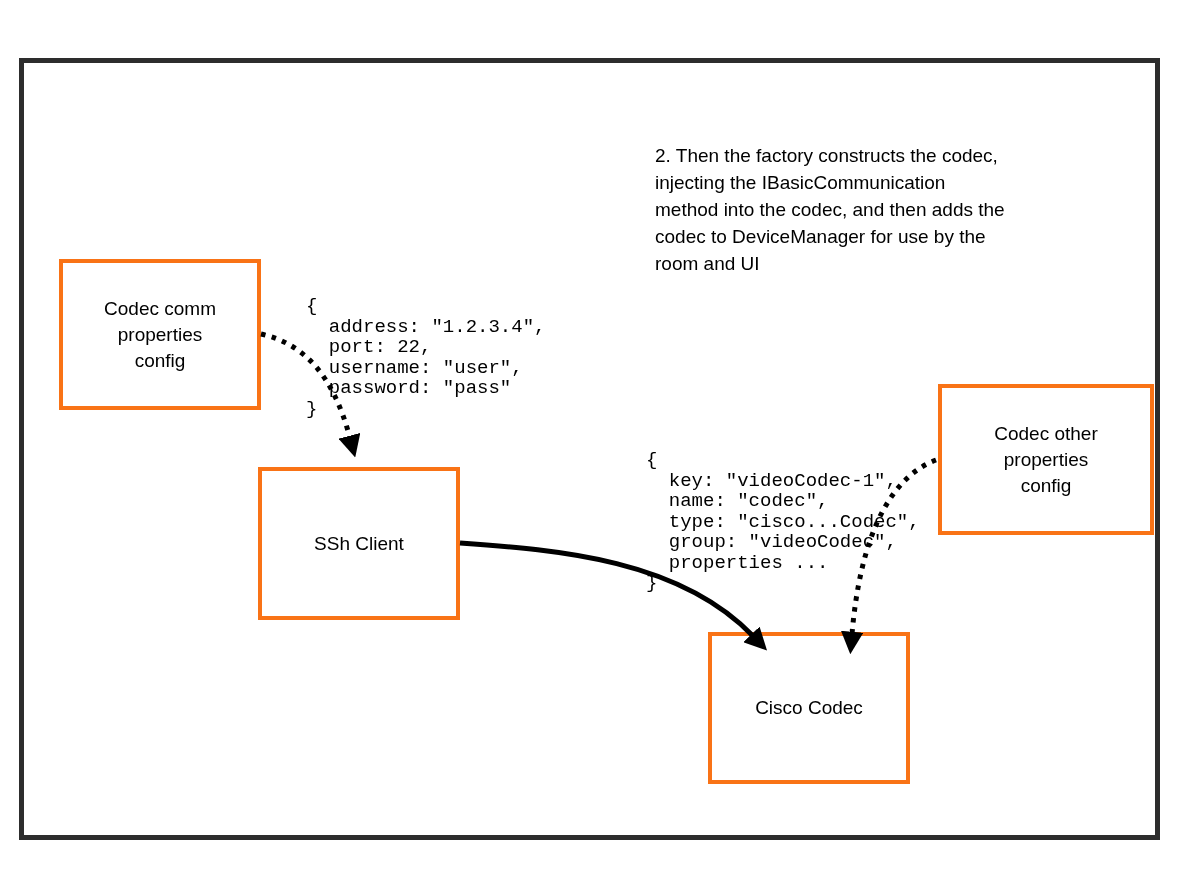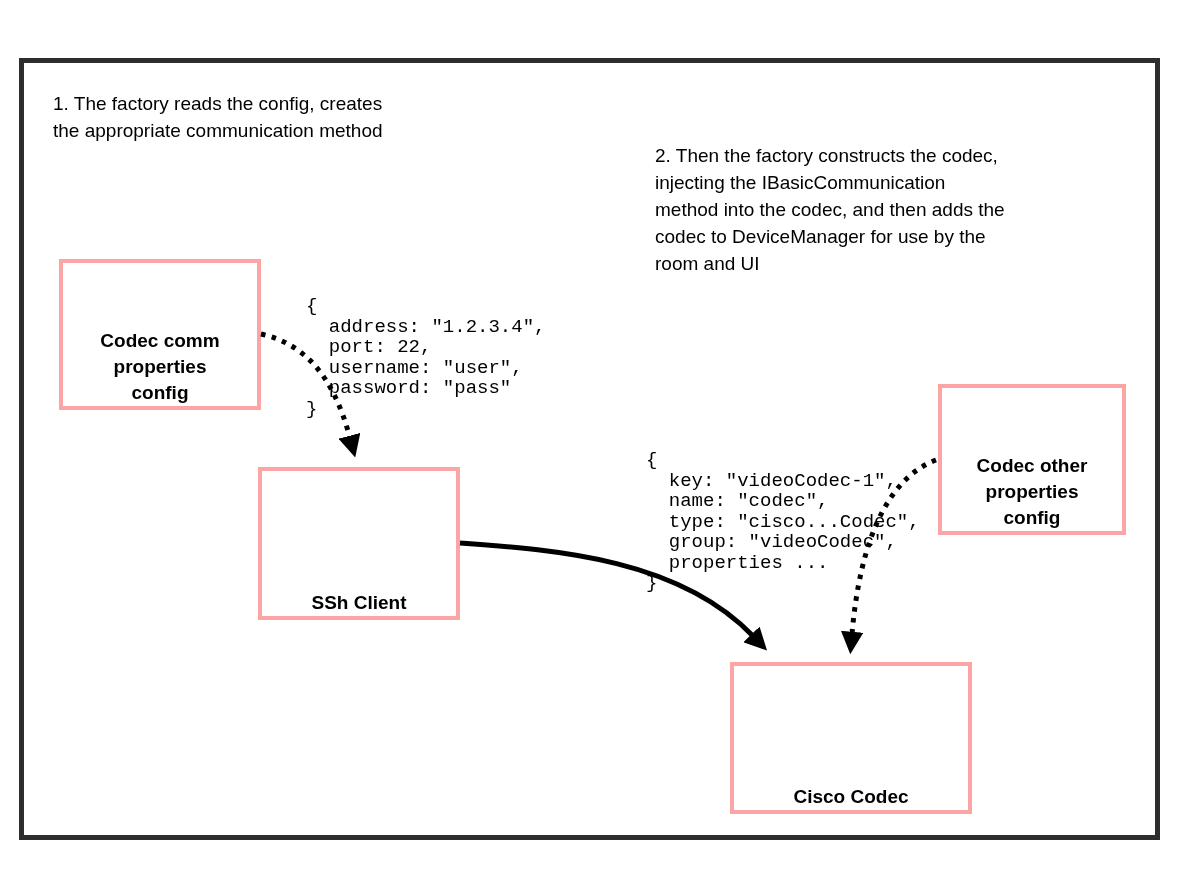--- a/index.html
+++ b/index.html
@@ -22,27 +22,26 @@
   }
   .note {
     position: absolute;
     white-space: pre-line;
     font-size: 19px;
     line-height: 27px;
     color: #000000;
   }
   .dbox {
     position: absolute;
-    border: 4px solid #fca5a5;
+    border: 4px solid #f97316;
     box-sizing: border-box;
     background: #ffffff;
     display: flex;
-    align-items: flex-end;
+    align-items: center;
     justify-content: center;
-    font-weight: bold;
   }
   .dbox .label {
     text-align: center;
     white-space: pre-line;
     font-size: 19px;
     line-height: 26px;
   }
   .code {
     position: absolute;
     margin: 0;
@@ -59,47 +58,45 @@
     pointer-events: none;
   }
 </style>
 </head>
 <body>
 
 <div class="canvas">
 
   <div class="frame"></div>
 
-  <div class="note" style="left:53px; top:90px; width:480px;">1. The factory reads the config, creates
-the appropriate communication method</div>
 
   <div class="note" style="left:655px; top:95px; width:480px;margin-top:47px;">2. Then the factory constructs the codec,
 injecting the IBasicCommunication
 method into the codec, and then adds the
 codec to DeviceManager for use by the
 room and UI</div>
 
 
   <div class="dbox" style="left:59px; top:259px; width:202px; height:151px;">
     <div class="label">Codec comm
 properties
 config</div>
   </div>
 
   <div class="dbox" style="left:258px; top:467px; width:202px; height:153px;">
     <div class="label">SSh Client</div>
   </div>
 
-  <div class="dbox" style="left:938px; top:384px; width:188px; height:151px;">
+  <div class="dbox" style="left:938px; top:384px; width:216px; height:151px;">
     <div class="label">Codec other
 properties
 config</div>
   </div>
 
-  <div class="dbox" style="left:708px; top:662px; width:242px; height:152px;margin-left:22px;">
+  <div class="dbox" style="left:708px; top:632px; width:202px; height:152px;">
     <div class="label">Cisco Codec</div>
   </div>
 
   <pre class="code" style="left:306px; top:296px;">{
   address: "1.2.3.4",
   port: 22,
   username: "user",
   password: "pass"
 }</pre>
 

